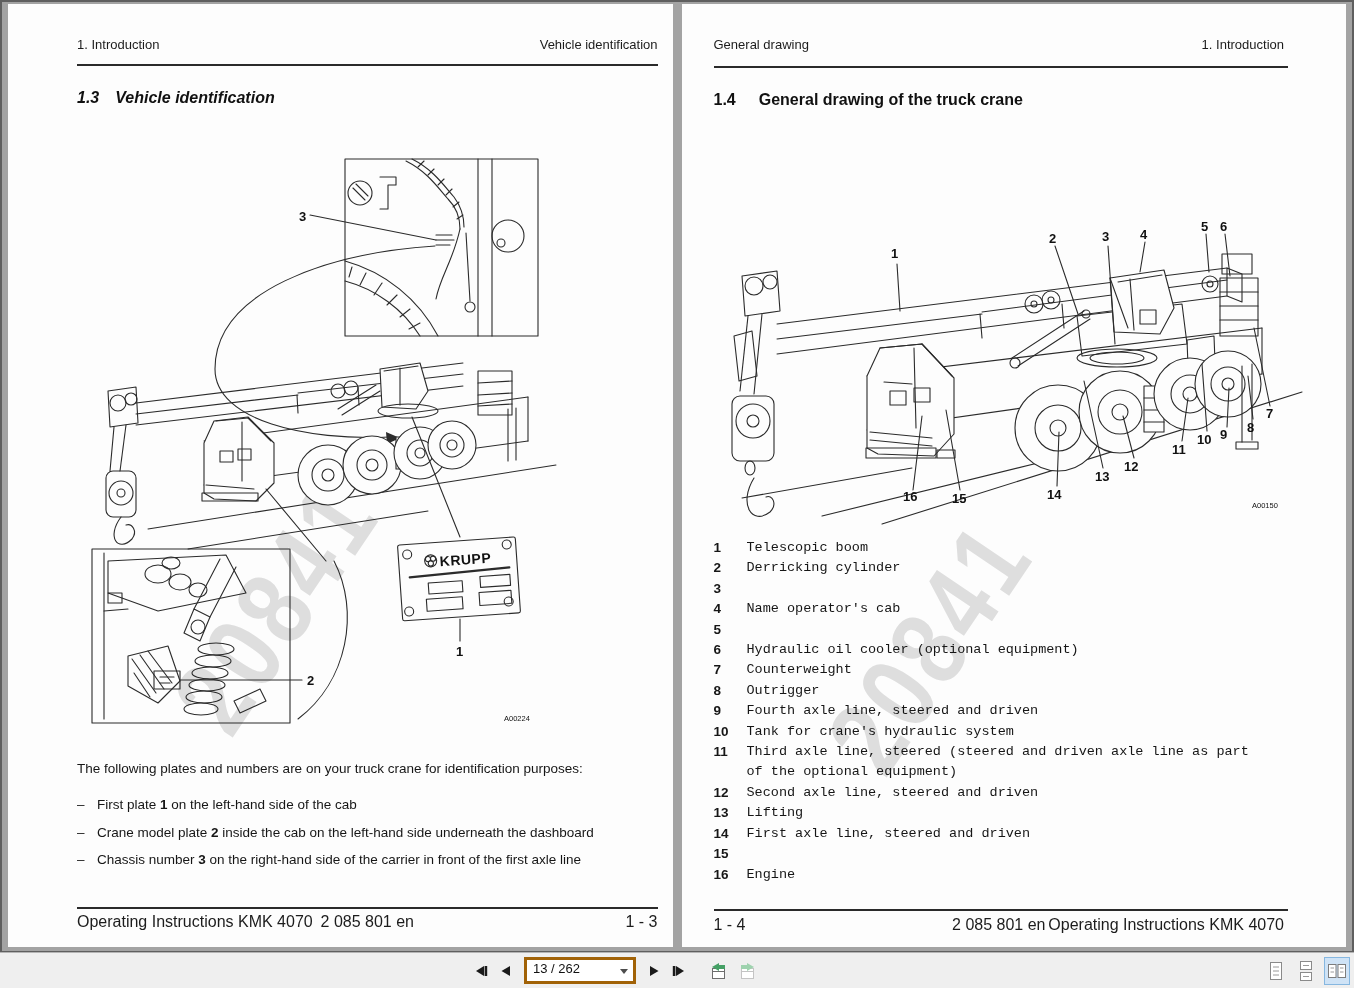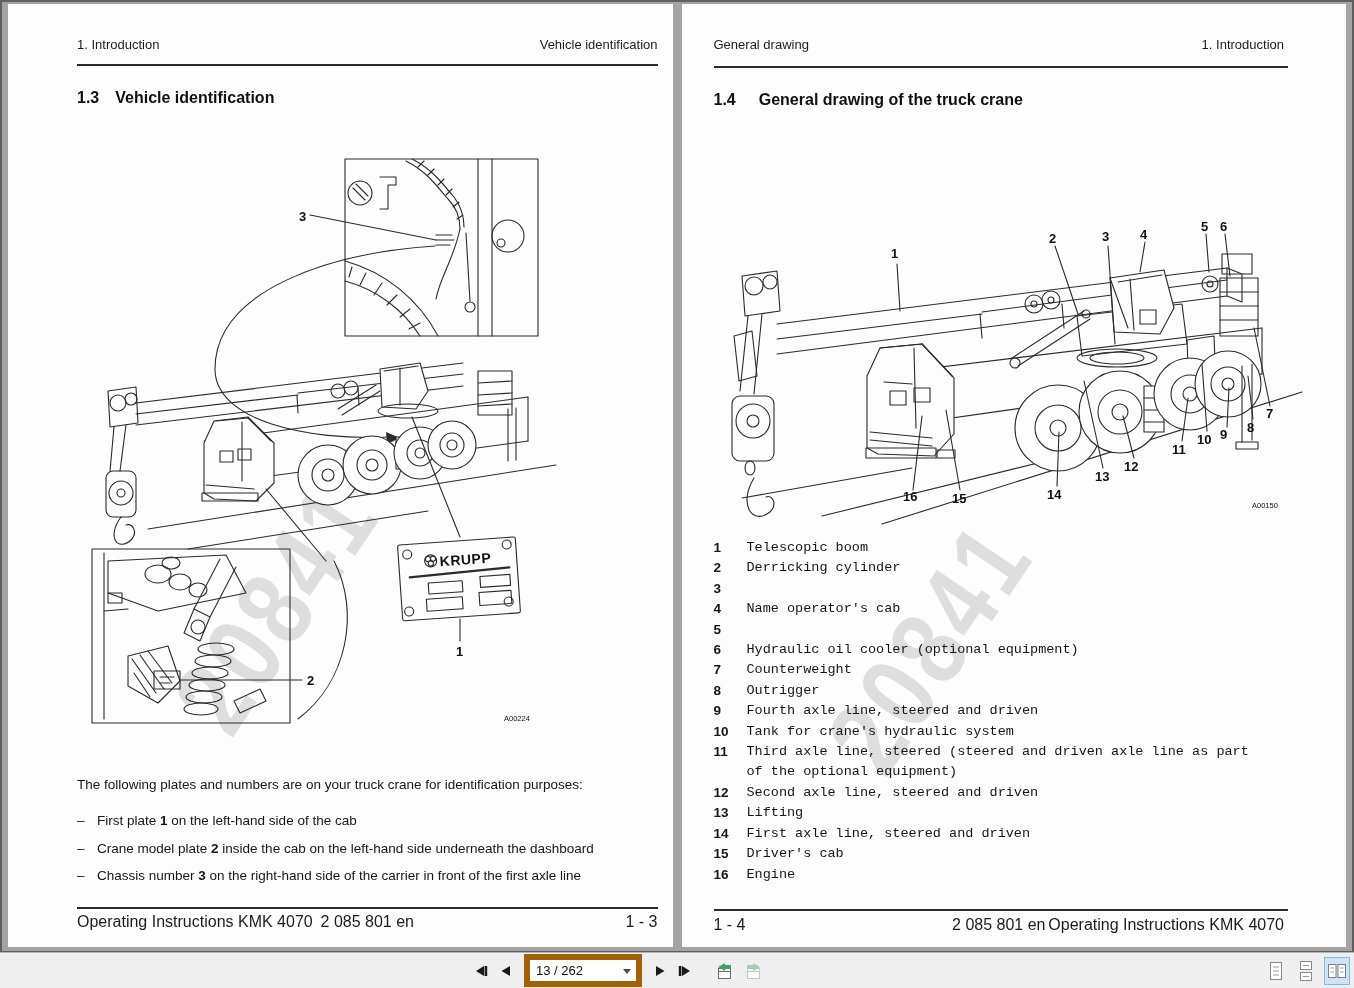--- a/index.html
+++ b/index.html
@@ -34,22 +34,22 @@
   .d .ink{fill:#2b2b2b;stroke:none;}
   .d text{stroke:none;fill:#111;}
   .co{font-size:13px;font-weight:bold;}
   .figid{font-size:7.5px;fill:#333;}
   .brand{font-size:14px;font-weight:bold;letter-spacing:.5px;}
   
   .toolbar{position:absolute;left:0;right:0;bottom:0;height:35px;background:#efefef;
     border-top:1px solid #b5b5b5;display:flex;align-items:center;}
   .nav-group{position:absolute;left:472px;top:0;height:35px;display:flex;align-items:center;gap:6px;}
   .tbtn{background:transparent;border:none;padding:2px;margin:0;display:flex;align-items:center;justify-content:center;cursor:pointer;}
-  .page-input-wrap{position:relative;width:106px;height:21px;background:#fff;border:6px solid #a16207;
-    display:flex;align-items:center;margin:0 4px;}
+  .page-input-wrap{position:relative;width:106px;height:21px;background:#fff;border:3px solid #a16207;
+    display:flex;margin:0 4px;}
   .page-input-wrap input{border:none;outline:none;width:84px;height:17px;font-size:13px;
     font-family:"Liberation Sans",sans-serif;padding:0 0 0 6px;color:#111;background:transparent;}
   .caret{position:absolute;right:5px;top:9px;width:0;height:0;border-left:4px solid transparent;
     border-right:4px solid transparent;border-top:5px solid #4d4d4d;}
   .layout-group{position:absolute;right:4px;top:0;height:35px;display:flex;align-items:center;gap:6px;}
   .lbtn{background:transparent;border:1px solid transparent;padding:2px;display:flex;align-items:center;cursor:pointer;}
   .lbtn.sel{background:#cfe3f6;border:1px solid #86b7e0;}
 </style>
 </head>
 <body>
@@ -58,21 +58,21 @@
   <div class="doc-area">
 
     <div class="page">
       <div class="watermark" style="left:140px;top:680px;">20841</div>
 
       <div class="pg-header" style="left:69px;right:15px;">
         <span>1. Introduction</span>
         <span>Vehicle identification</span>
       </div>
       <div class="pg-rule" style="left:69px;right:15px;top:60px;"></div>
-      <div class="pg-heading" style="left:69px;top:85px;">
+      <div class="pg-heading" style="left:69px;top:85px;font-style:italic;">
         <span style="margin-right:16px;">1.3</span><span>Vehicle identification</span>
       </div>
 
       <svg class="fig d" style="left:0;top:137px;" width="664" height="612" viewBox="0 0 664 612">
 
         <rect x="337" y="18" width="193" height="177"></rect>
         <line x1="470" y1="18" x2="470" y2="195"></line>
         <line x1="484" y1="18" x2="484" y2="195"></line>
         <circle cx="352" cy="52" r="12"></circle>
         <line x1="345" y1="47" x2="357" y2="59"></line>
@@ -227,21 +227,21 @@
             <rect x="472" y="437" width="30" height="11"></rect>
           <rect x="417" y="456" width="36" height="12"></rect>
             <rect x="470" y="453" width="32" height="13"></rect>
         </g>
         <line x1="452" y1="478" x2="452" y2="500"></line>
         <text class="co" x="448" y="515">1</text>
 
         <text class="figid" x="496" y="580">A00224</text>
       </svg>
 
-      <div class="flow" style="left:69px;top:773px;width:580px;">
+      <div class="flow" style="left:69px;top:757px;width:580px;">
         <div class="intro">The following plates and numbers are on your truck crane for identification purposes:</div>
         <div style="height:12px;"></div>
         <div>
 
             <div class="bullet-row">
               <span class="dash">–</span>
               <span><span>First plate </span><b>1</b><span> on the left-hand side of the cab</span></span>
             </div>
 
             <div class="bullet-row">
@@ -469,21 +469,20 @@
             <span class="ltext">Lifting</span>
           </div>
 
           <div class="legend-row">
             <span class="lnum">14</span>
             <span class="ltext">First axle line, steered and driven</span>
           </div>
 
           <div class="legend-row">
             <span class="lnum">15</span>
-            <span class="ltext">Driver's cab</span>
           </div>
 
           <div class="legend-row">
             <span class="lnum">16</span>
             <span class="ltext">Engine</span>
           </div>
         </div>
 
       <div class="frule" style="left:32px;right:58px;top:905px;"></div>
       <div class="pg-footer" style="left:32px;right:62px;top:912px;height:18px;">

